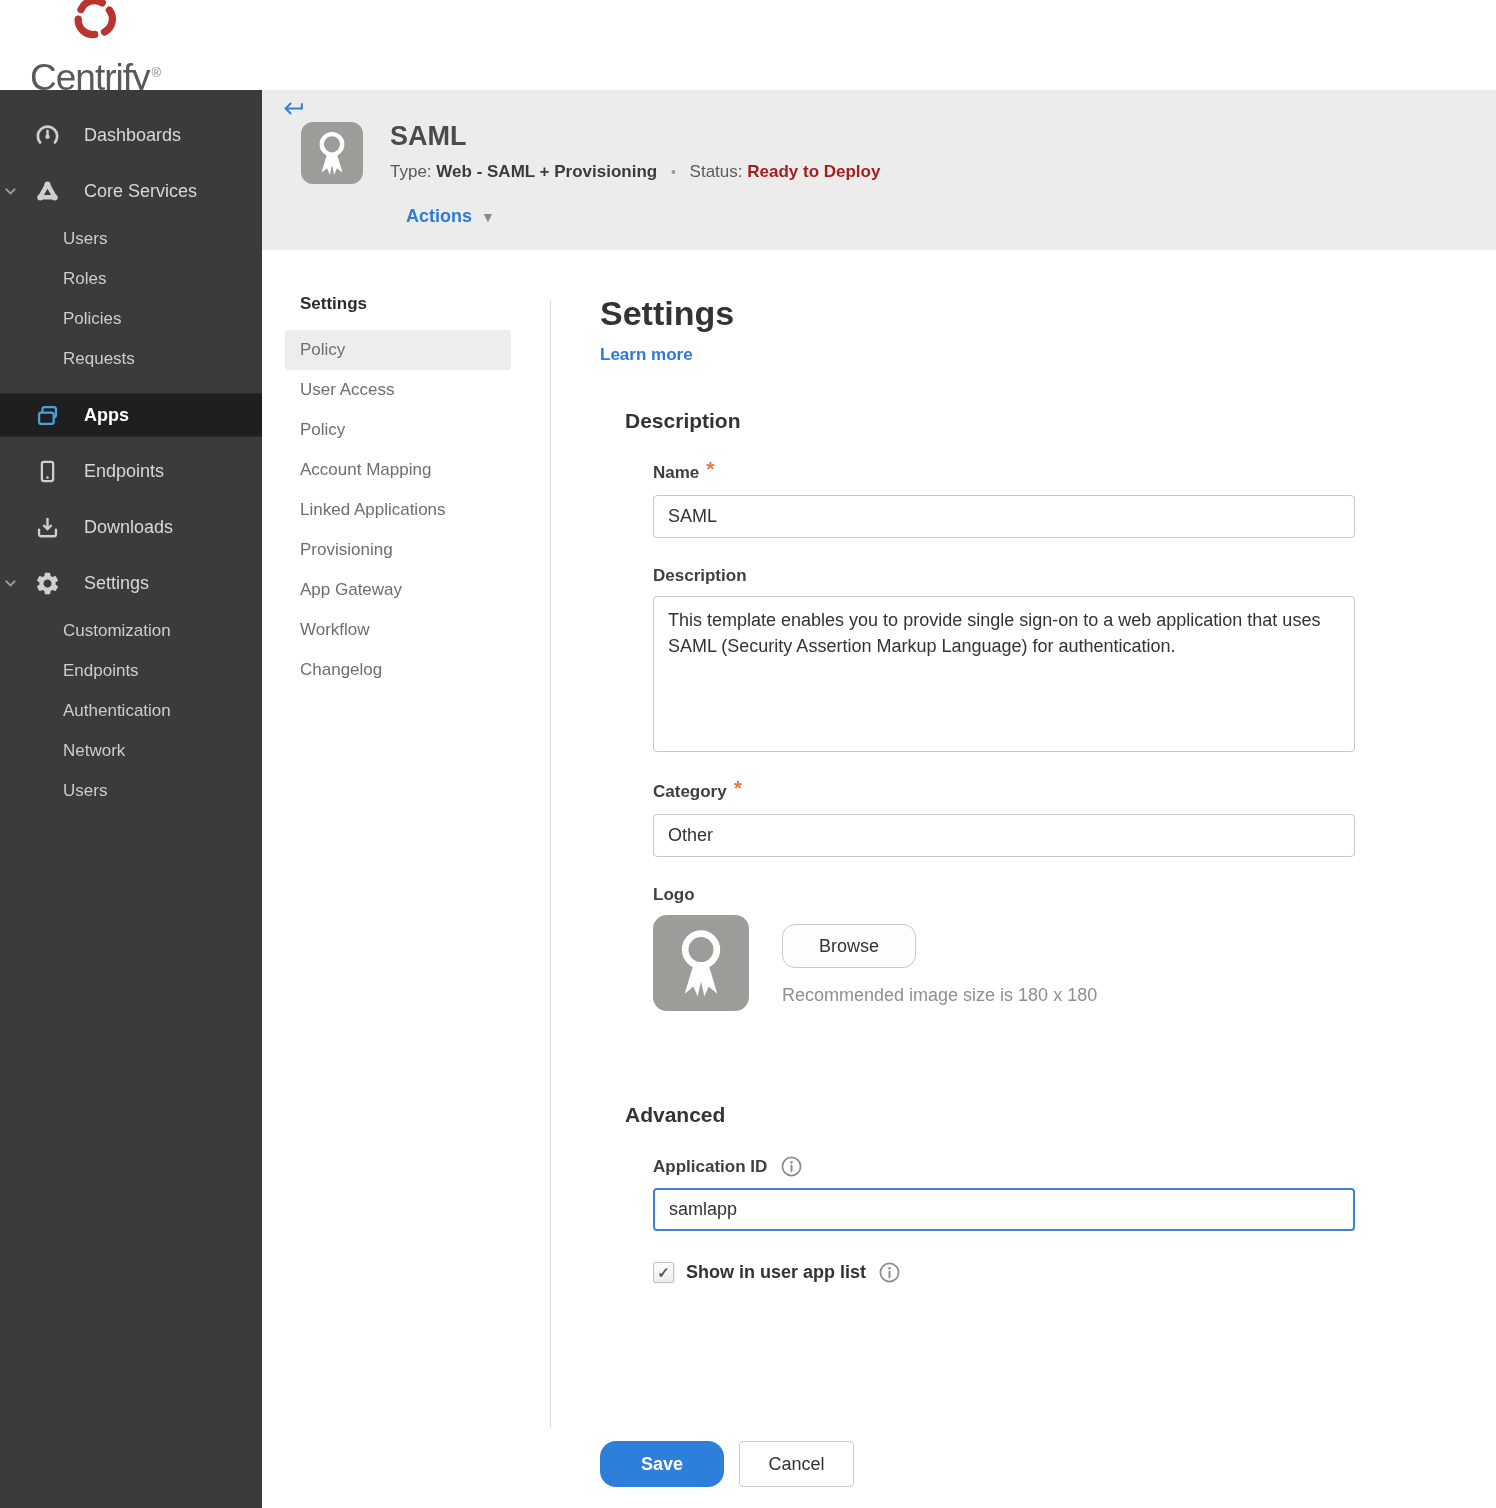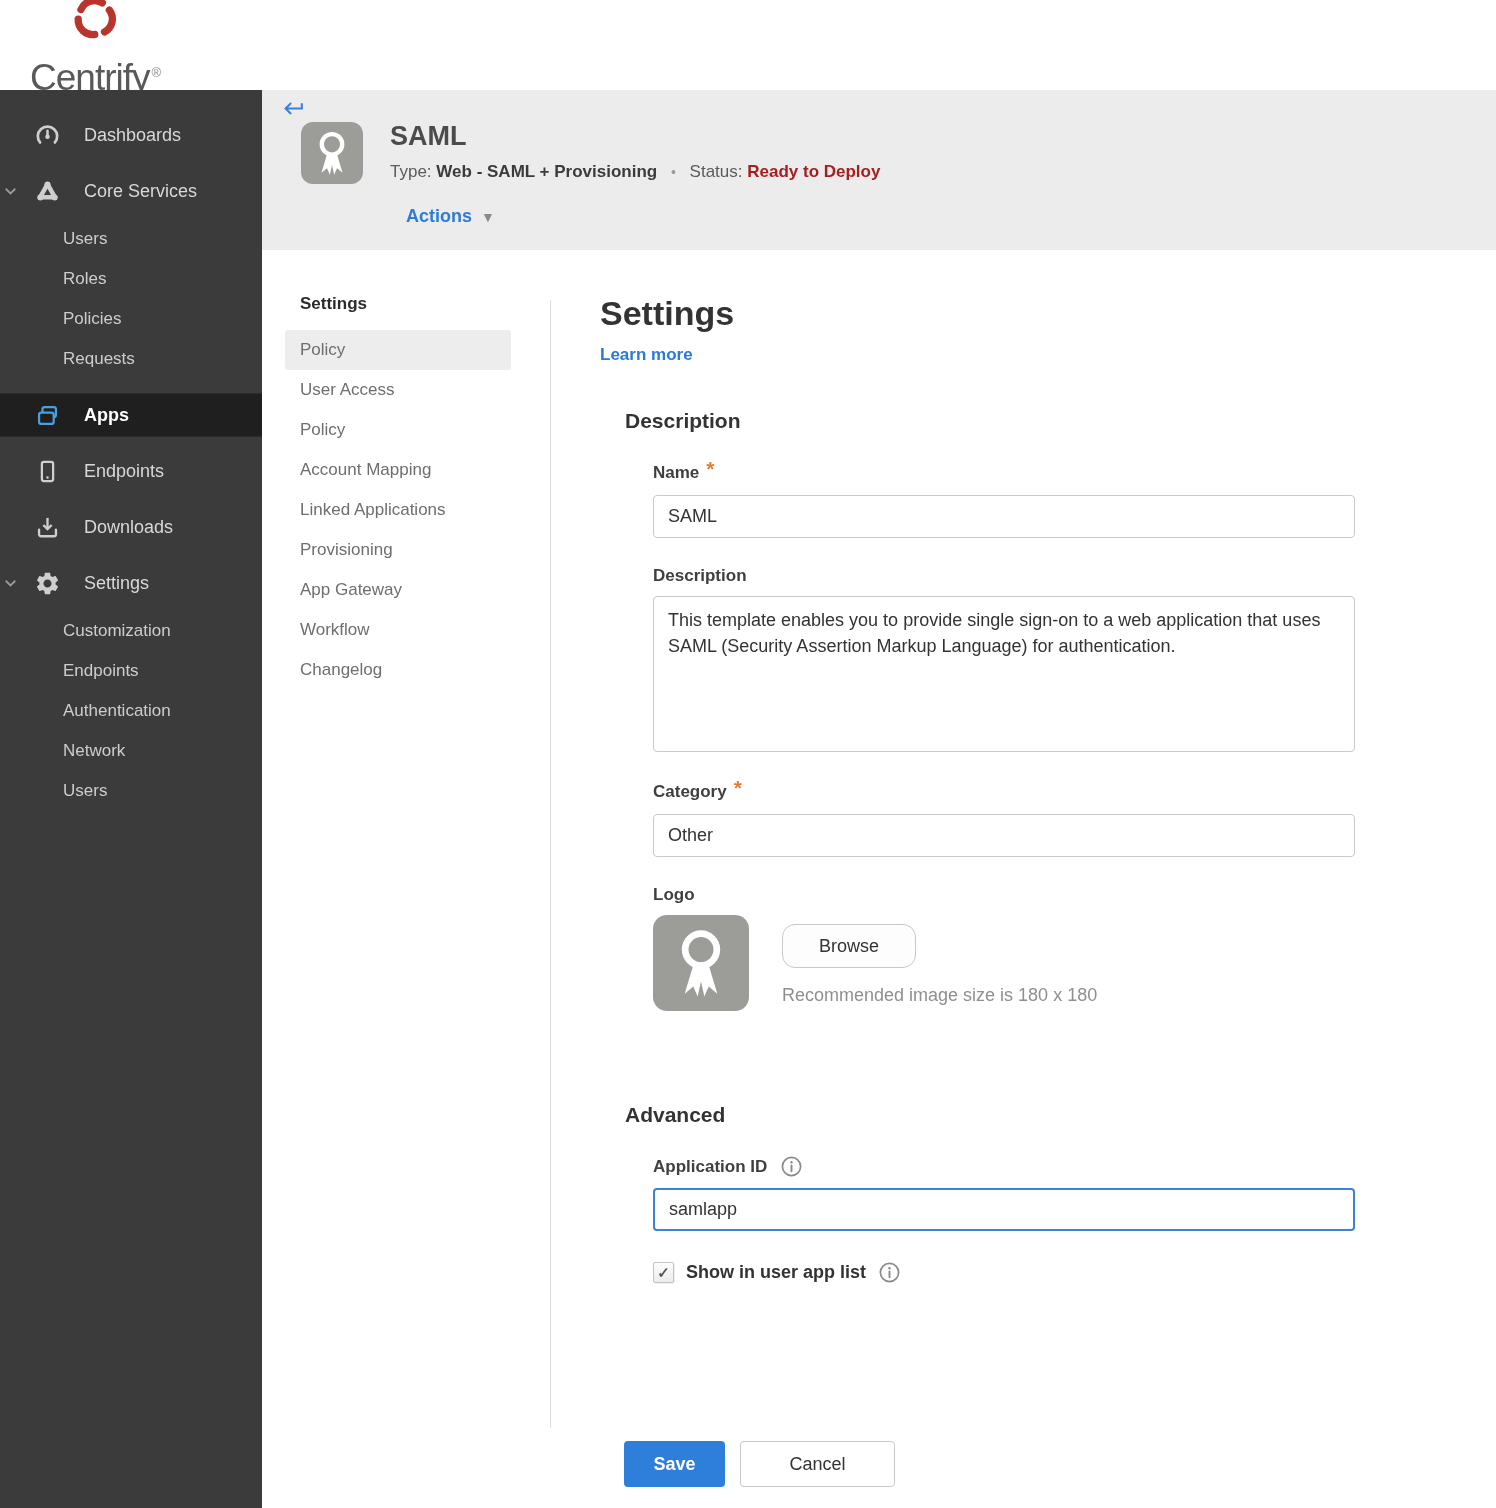--- a/index.html
+++ b/index.html
@@ -81,23 +81,23 @@
   .app-id-input { border:2px solid #3b82d8; }
   .checkbox-row { margin-top:30px; display:flex; align-items:center; gap:12px; }
   .checkbox { width:21px; height:21px; border:1px solid #c3c3c3; border-radius:2px;
               background:linear-gradient(#fdfdfd,#ececec); display:flex; align-items:center;
               justify-content:center; box-shadow:1px 1px 0 rgba(0,0,0,.06); cursor:pointer; }
   .checkmark { font-size:15px; color:#555; font-weight:bold; line-height:1; }
   .checkbox-label { font-size:18px; font-weight:bold; color:#333; }
 
   
   .footer-actions { position:absolute; left:600px; top:1441px; display:flex; gap:15px; }
-  .save-btn { width:101px; height:46px; background:#2e7fd9; color:#fff; font-weight:bold;
-              font-size:18px; border:none; border-radius:4px; cursor:pointer; font-family:inherit;margin-left:24px; }
-  .cancel-btn { width:155px; height:46px; background:#fff; border:1px solid #c9c9c9; color:#333;
+  .save-btn { width:124px; height:46px; background:#2e7fd9; color:#fff; font-weight:bold;
+              font-size:18px; border:none; border-radius:16px; cursor:pointer; font-family:inherit; }
+  .cancel-btn { width:115px; height:46px; background:#fff; border:1px solid #c9c9c9; color:#333;
                 font-size:18px; border-radius:4px; cursor:pointer; font-family:inherit; }
 </style>
 </head>
 <body>
 
 <header class="topbar">
   <div class="brand">
     <svg class="brand-logo" viewBox="0 0 48 48">
       <g stroke="#b8342c" stroke-width="6.5" fill="none" stroke-linecap="round">
         <path d="M30.5 10.5 A 13 13 0 0 0 11.5 16.5"></path>

